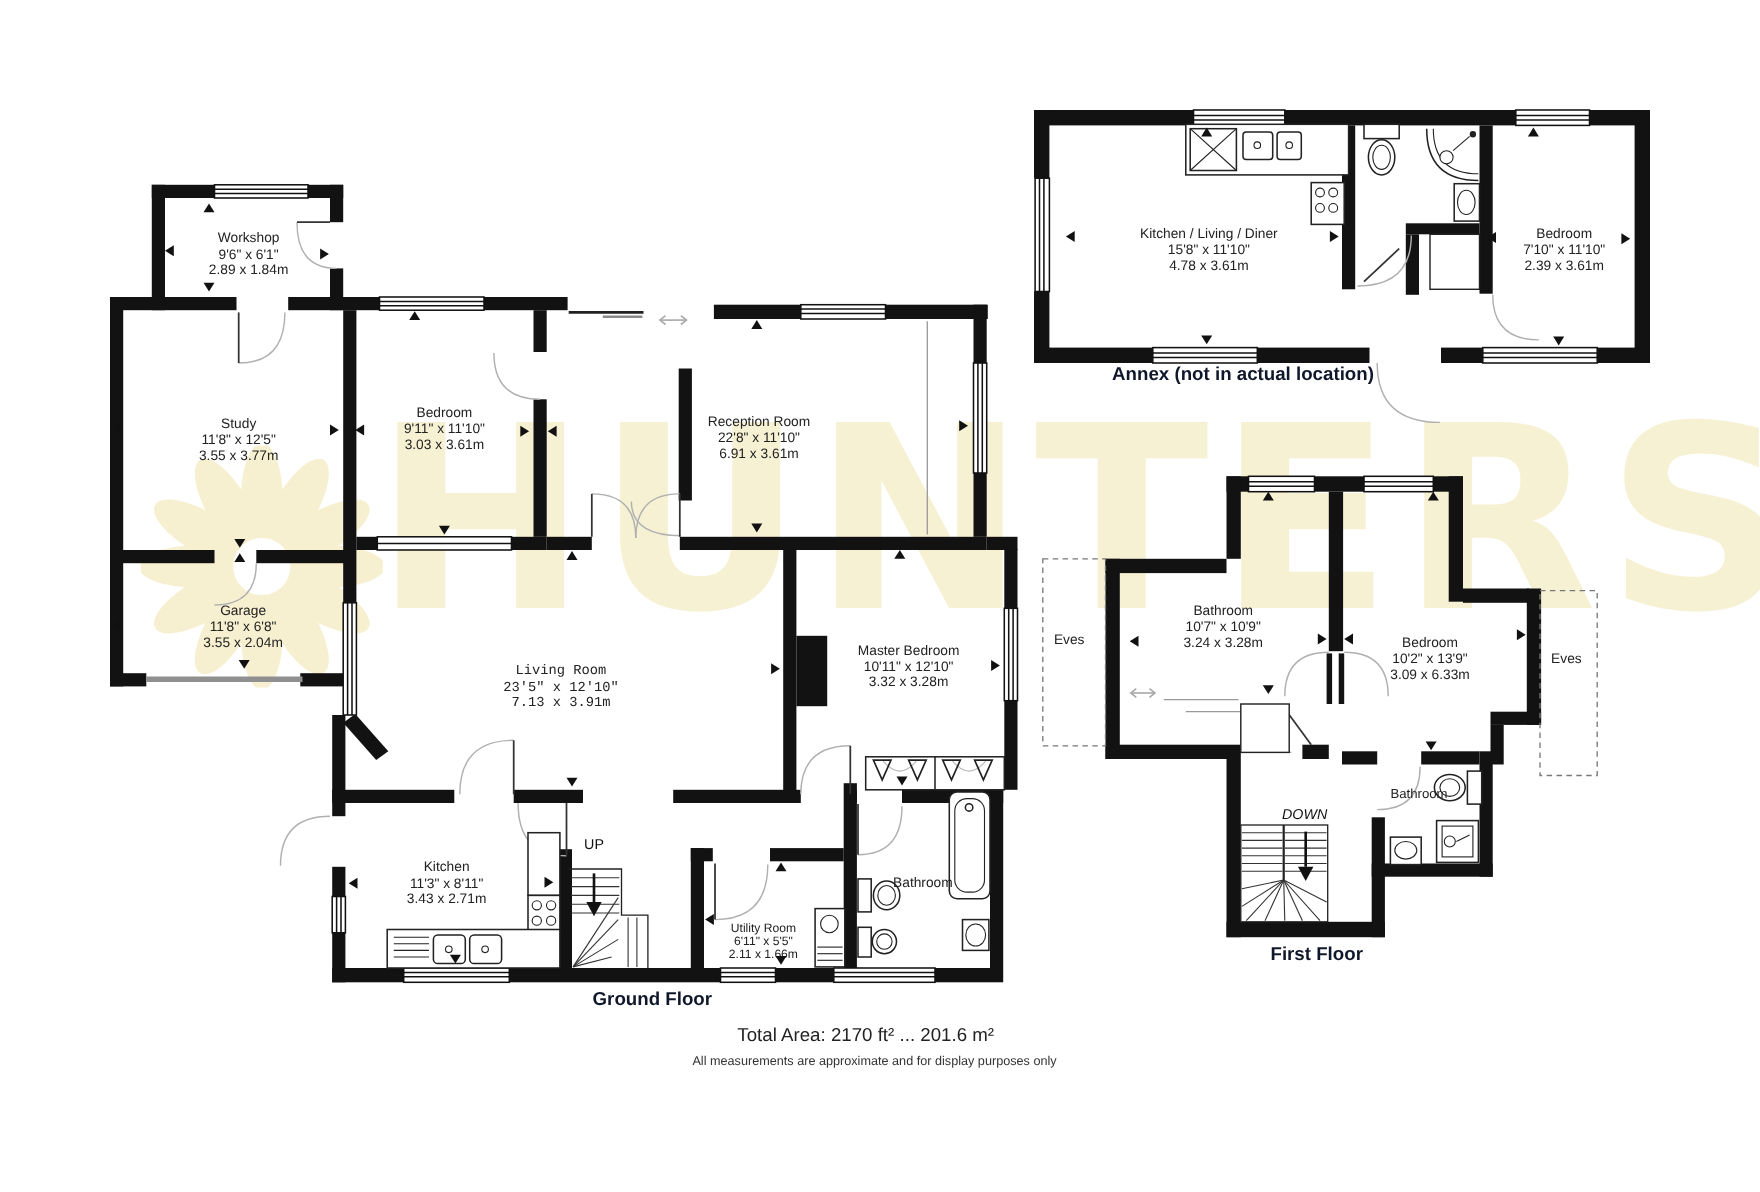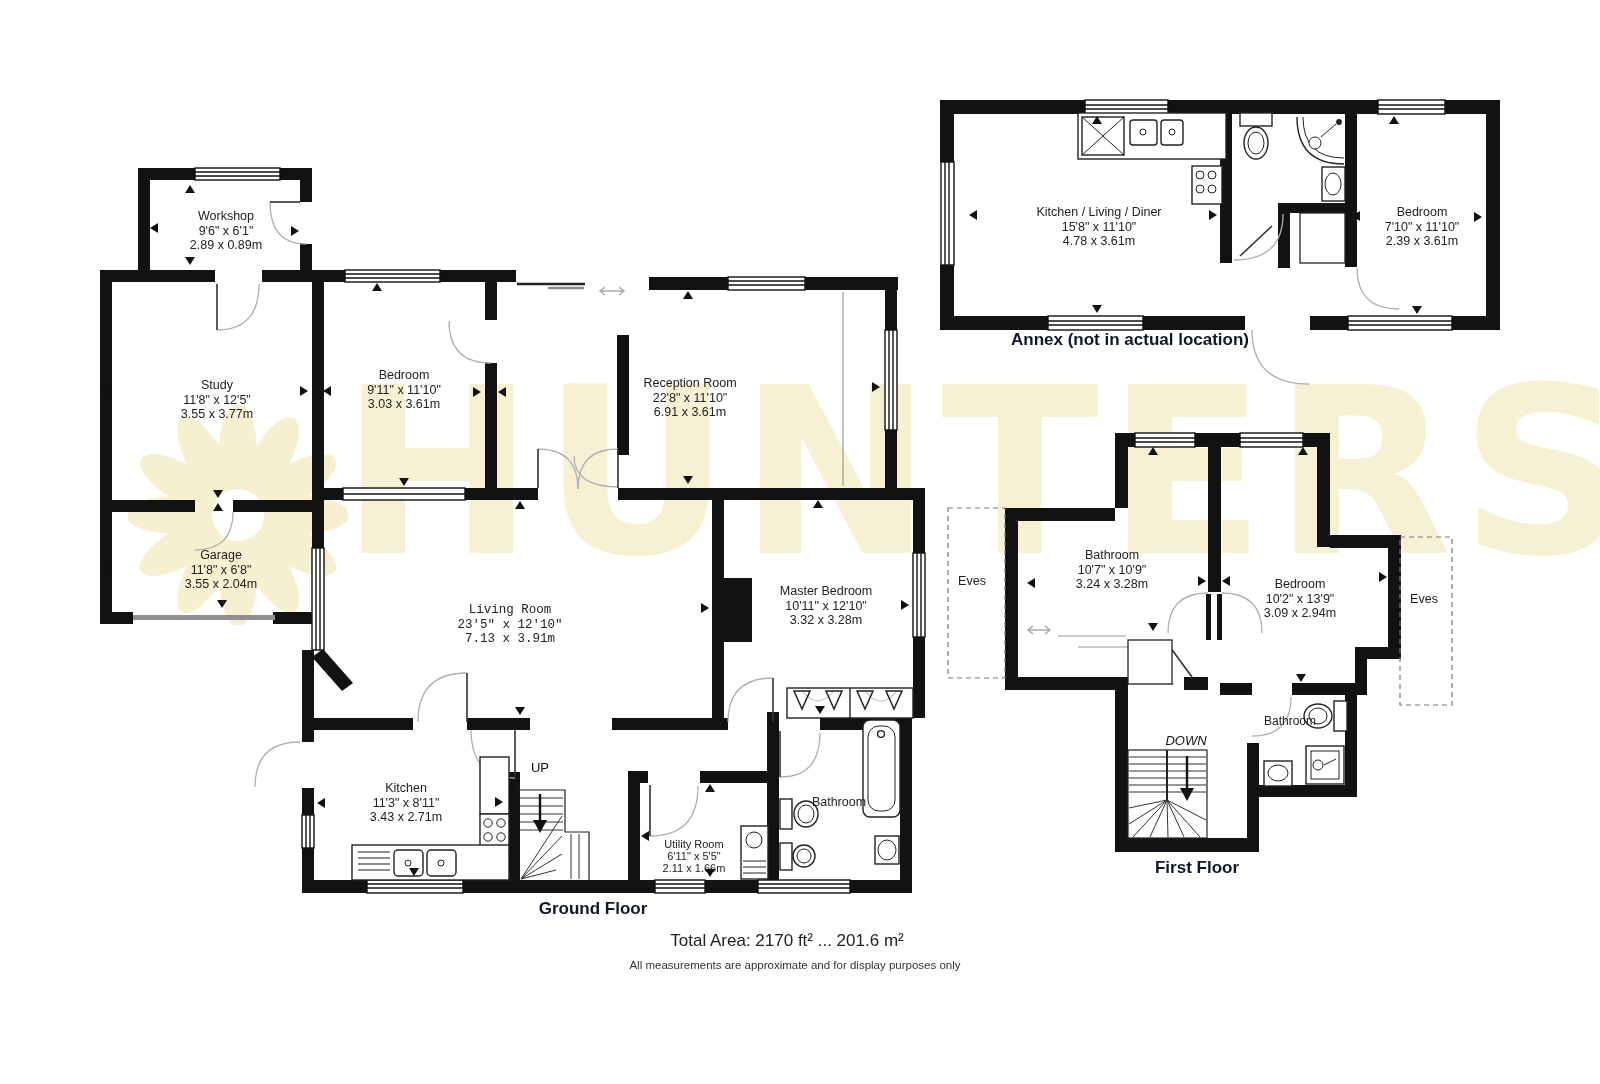--- a/index.html
+++ b/index.html
@@ -436,21 +436,21 @@
         <circle cx="1318" cy="765" r="5" stroke-width="1"></circle>
         <line x1="1324" y1="765" x2="1336" y2="759" stroke-width="1"></line>
       </g>
     </g>
   </svg>
 
   <div class="labels">
     <div class="room-label" style="left:226px;top:209px;">
       <div>Workshop</div>
       <div>9'6" x 6'1"</div>
-      <div>2.89 x 0.89m</div>
+      <div>2.89 x 1.84m</div>
     </div>
     <div class="room-label" style="left:217px;top:378px;">
       <div>Study</div>
       <div>11'8" x 12'5"</div>
       <div>3.55 x 3.77m</div>
     </div>
     <div class="room-label" style="left:221px;top:548px;">
       <div>Garage</div>
       <div>11'8" x 6'8"</div>
       <div>3.55 x 2.04m</div>
@@ -501,21 +501,21 @@
     <div class="floor-title" style="left:1130px;top:330px;">Annex (not in actual location)</div>
 
     <div class="room-label" style="left:1112px;top:548px;">
       <div>Bathroom</div>
       <div>10'7" x 10'9"</div>
       <div>3.24 x 3.28m</div>
     </div>
     <div class="room-label" style="left:1300px;top:577px;">
       <div>Bedroom</div>
       <div>10'2" x 13'9"</div>
-      <div>3.09 x 2.94m</div>
+      <div>3.09 x 6.33m</div>
     </div>
     <div class="single" style="left:1290px;top:714px;font-size:12px;">Bathroom</div>
     <div class="single" style="left:972px;top:574px;">Eves</div>
     <div class="single" style="left:1424px;top:592px;">Eves</div>
     <div class="stair-label" style="left:1186px;top:733px;font-style:italic;">DOWN</div>
 
     <div class="floor-title" style="left:593px;top:899px;">Ground Floor</div>
     <div class="floor-title" style="left:1197px;top:858px;">First Floor</div>
     <div class="total-area" style="left:787px;top:931px;text-align:right;">Total Area: 2170 ft² ... 201.6 m²</div>
     <div class="disclaimer" style="left:795px;top:959px;">All measurements are approximate and for display purposes only</div>

